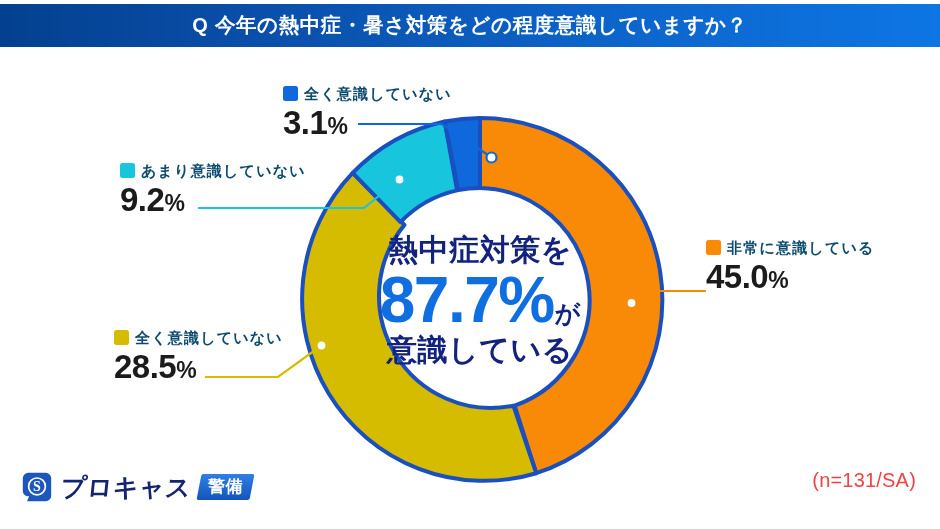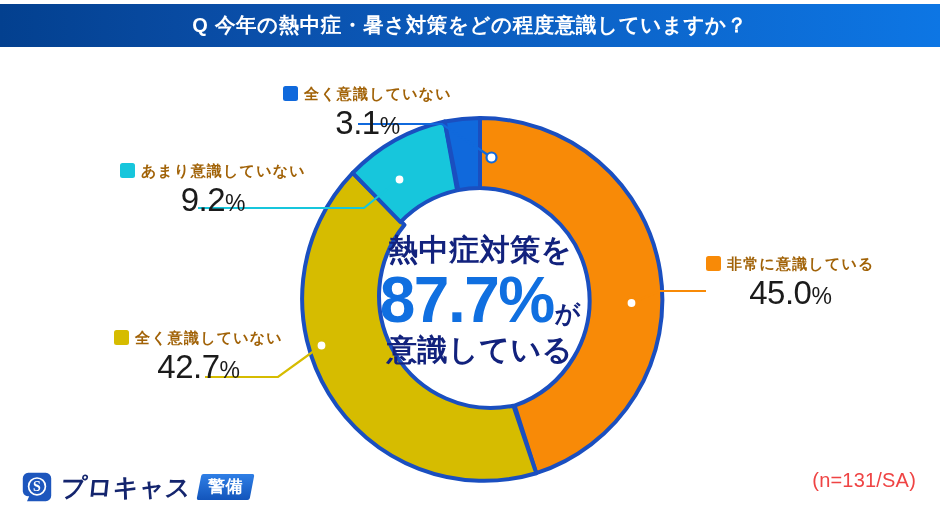--- a/index.html
+++ b/index.html
@@ -123,43 +123,42 @@
   .swatch {
     width: 15px;
     height: 15px;
     border-radius: 2.5px;
     margin-right: 6px;
     flex: 0 0 auto;
   }
   .callout-name {
     font-size: 15px;
     font-weight: bold;
-    color: #a16207;
+    color: #0c4a6e;
     letter-spacing: 1.2px;
     line-height: 1;
   }
   .callout-value {
     font-size: 33px;
-    font-weight: normal;
+    font-weight: bold;
     color: #1b1b1b;
     letter-spacing: -0.5px;
     line-height: 1.05;
     margin-top: 5px;
     white-space: nowrap;
-    text-align: center;
   }
   .callout-value .unit {
     font-size: 23px;
     letter-spacing: -0.5px;
   }
 
   .callout-top     { left: 283px; top: 86px; }
   .callout-left    { left: 120px; top: 163px; }
   .callout-bottom  { left: 114px; top: 330px; }
-  .callout-right   { left: 706px; top: 256px; }
+  .callout-right   { left: 706px; top: 240px; }
 
   
   .logo {
     position: absolute;
     left: 22px;
     top: 472px;
     display: flex;
     align-items: center;
   }
   .logo-mark {
@@ -284,21 +283,21 @@
       <span class="callout-name">あまり意識していない</span>
     </div>
     <div class="callout-value"><span>9.2</span><span class="unit">%</span></div>
   </div>
 
   <div class="callout callout-bottom">
     <div class="callout-head">
       <span class="swatch" style="background: rgb(214, 188, 0);"></span>
       <span class="callout-name">全く意識していない</span>
     </div>
-    <div class="callout-value"><span>42.7</span><span class="unit">%</span></div>
+    <div class="callout-value"><span>28.5</span><span class="unit">%</span></div>
   </div>
 
   <div class="callout callout-right">
     <div class="callout-head">
       <span class="swatch" style="background: rgb(248, 138, 7);"></span>
       <span class="callout-name">非常に意識している</span>
     </div>
     <div class="callout-value"><span>45.0</span><span class="unit">%</span></div>
   </div>
 

